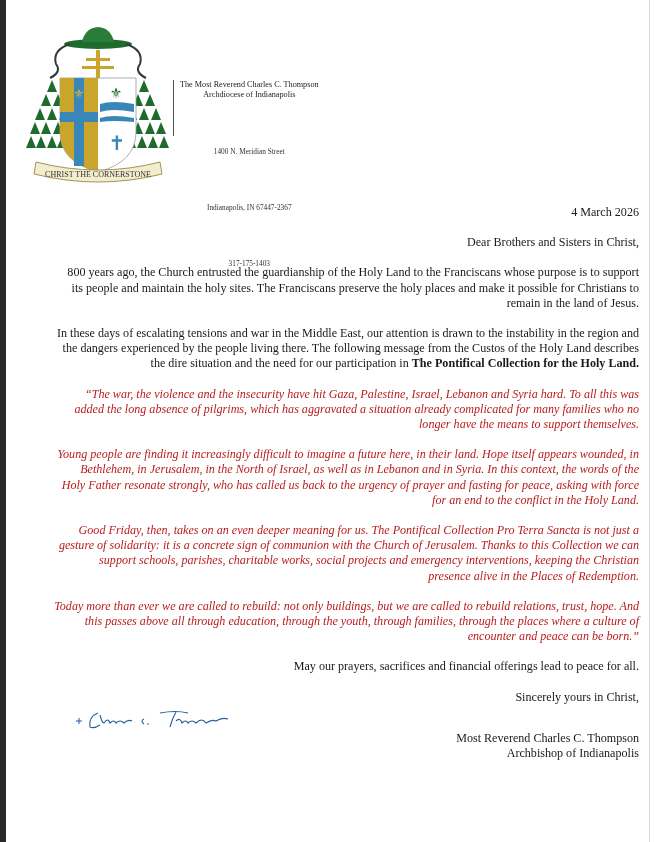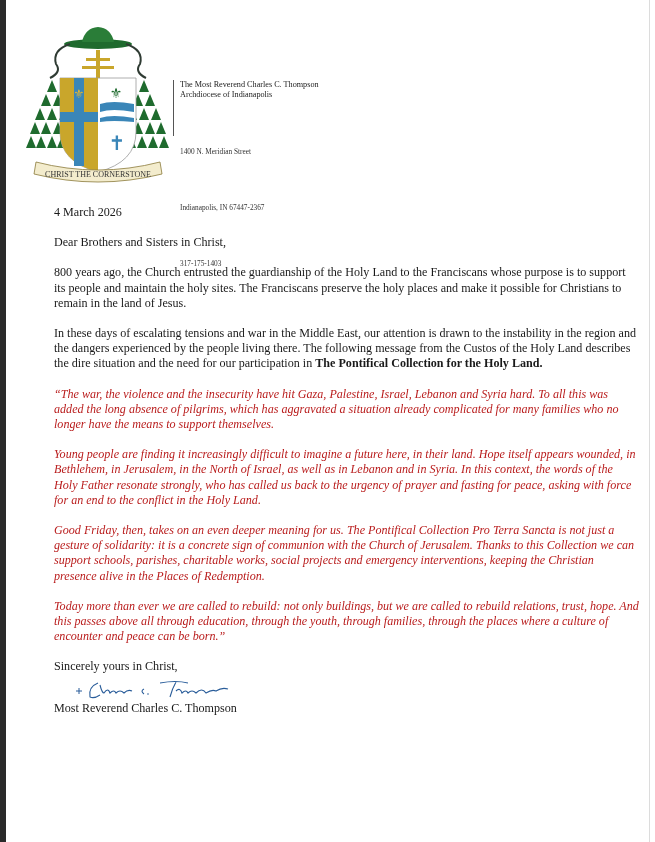--- a/index.html
+++ b/index.html
@@ -5,27 +5,27 @@
     html, body { margin: 0; padding: 0; }
     body {
       width: 655px; height: 842px; background: #ffffff; position: relative; overflow: hidden;
       font-family: "Liberation Serif", serif; color: #1a1a1a;
     }
     .left-strip { position: absolute; left: 0; top: 0; width: 6px; height: 842px; background: #2a2a2a; }
     .right-rule { position: absolute; left: 649px; top: 0; width: 1px; height: 842px; background: #dcdcdc; }
 
     .crest { position: absolute; left: 22px; top: 22px; width: 150px; height: 170px; }
 
-    .letterhead { position: absolute; left: 173px; top: 80px; border-left: 1px solid #555; padding-left: 6px; height: 56px; }
+    .letterhead { position: absolute; left: 173px; top: 80px; border-left: 1px solid #555; padding-left: 6px; height: 56px; text-align: center; }
     .lh-name { font-size: 8.2px; line-height: 10px; color: #222; }
     .lh-org { font-size: 8.2px; line-height: 10px; color: #222; margin-bottom: 16px; }
     .lh-addr { font-size: 7.3px; line-height: 9px; color: #333; margin-top: 47px; }
 
     .content { position: absolute; left: 54px; top: 205px; width: 585px; font-size: 12.1px; line-height: 15.2px; }
-    .content p { margin: 0 0 15px 0; }
+    .content p { margin: 0 0 15px 0; text-align: right; }
     .date { margin-bottom: 15px !important; }
     .quote { font-style: italic; color: #b91c1c; }
     .bold { font-weight: bold; }
     .sig-block p { margin: 0; }
     .signature { height: 26px; position: relative; }
     .signature svg { position: absolute; left: 18px; top: 2px; }
   </style>
 </head>
 <body>
 
@@ -104,26 +104,28 @@
 
 <div class="content">
   <p class="date">4 March 2026</p>
   <p>Dear Brothers and Sisters in Christ,</p>
   <p>800 years ago, the Church entrusted the guardianship of the Holy Land to the Franciscans whose purpose is to support its people and maintain the holy sites. The Franciscans preserve the holy places and make it possible for Christians to remain in the land of Jesus.</p>
   <p><span>In these days of escalating tensions and war in the Middle East, our attention is drawn to the instability in the region and the dangers experienced by the people living there. The following message from the Custos of the Holy Land describes the dire situation and the need for our participation in </span><span class="bold">The Pontifical Collection for the Holy Land.</span></p>
   <p class="quote">“The war, the violence and the insecurity have hit Gaza, Palestine, Israel, Lebanon and Syria hard. To all this was added the long absence of pilgrims, which has aggravated a situation already complicated for many families who no longer have the means to support themselves.</p>
   <p class="quote">Young people are finding it increasingly difficult to imagine a future here, in their land. Hope itself appears wounded, in Bethlehem, in Jerusalem, in the North of Israel, as well as in Lebanon and in Syria. In this context, the words of the Holy Father resonate strongly, who has called us back to the urgency of prayer and fasting for peace, asking with force for an end to the conflict in the Holy Land.</p>
   <p class="quote">Good Friday, then, takes on an even deeper meaning for us. The Pontifical Collection Pro Terra Sancta is not just a gesture of solidarity: it is a concrete sign of communion with the Church of Jerusalem. Thanks to this Collection we can support schools, parishes, charitable works, social projects and emergency interventions, keeping the Christian presence alive in the Places of Redemption.</p>
   <p class="quote">Today more than ever we are called to rebuild: not only buildings, but we are called to rebuild relations, trust, hope. And this passes above all through education, through the youth, through families, through the places where a culture of encounter and peace can be born.”</p>
+  <p>May our prayers, sacrifices and financial offerings lead to peace for all.</p>
   <div class="sig-block">
     <p>Sincerely yours in Christ,</p>
     <div class="signature">
       <svg width="200" height="24" viewBox="0 0 200 24">
         <path d="M4 14 H10 M7 11 V17" stroke="#2a5d9a" stroke-width="1" fill="none"></path>
         <path d="M26 6 Q16 10 18 20 Q22 22 28 18 M28 8 Q30 16 32 16 Q36 10 38 16 Q42 12 44 16 Q48 12 52 16 Q56 12 60 14" stroke="#2a5d9a" stroke-width="1.1" fill="none"></path>
         <path d="M72 12 Q68 14 72 17" stroke="#2a5d9a" stroke-width="1.1" fill="none"></path>
         <circle cx="76" cy="17" r="0.8" fill="#2a5d9a"></circle>
         <path d="M88 6 Q104 3 116 6 M104 5 Q100 12 98 20 M104 14 Q108 10 110 16 Q114 12 116 16 Q120 12 124 16 Q130 10 134 16 Q140 12 144 14 Q150 10 156 12" stroke="#2a5d9a" stroke-width="1.1" fill="none"></path>
       </svg>
     </div>
     <p>Most Reverend Charles C. Thompson</p>
+    <p>Archbishop of Indianapolis</p>
   </div>
 </div>
 
 </body></html>

